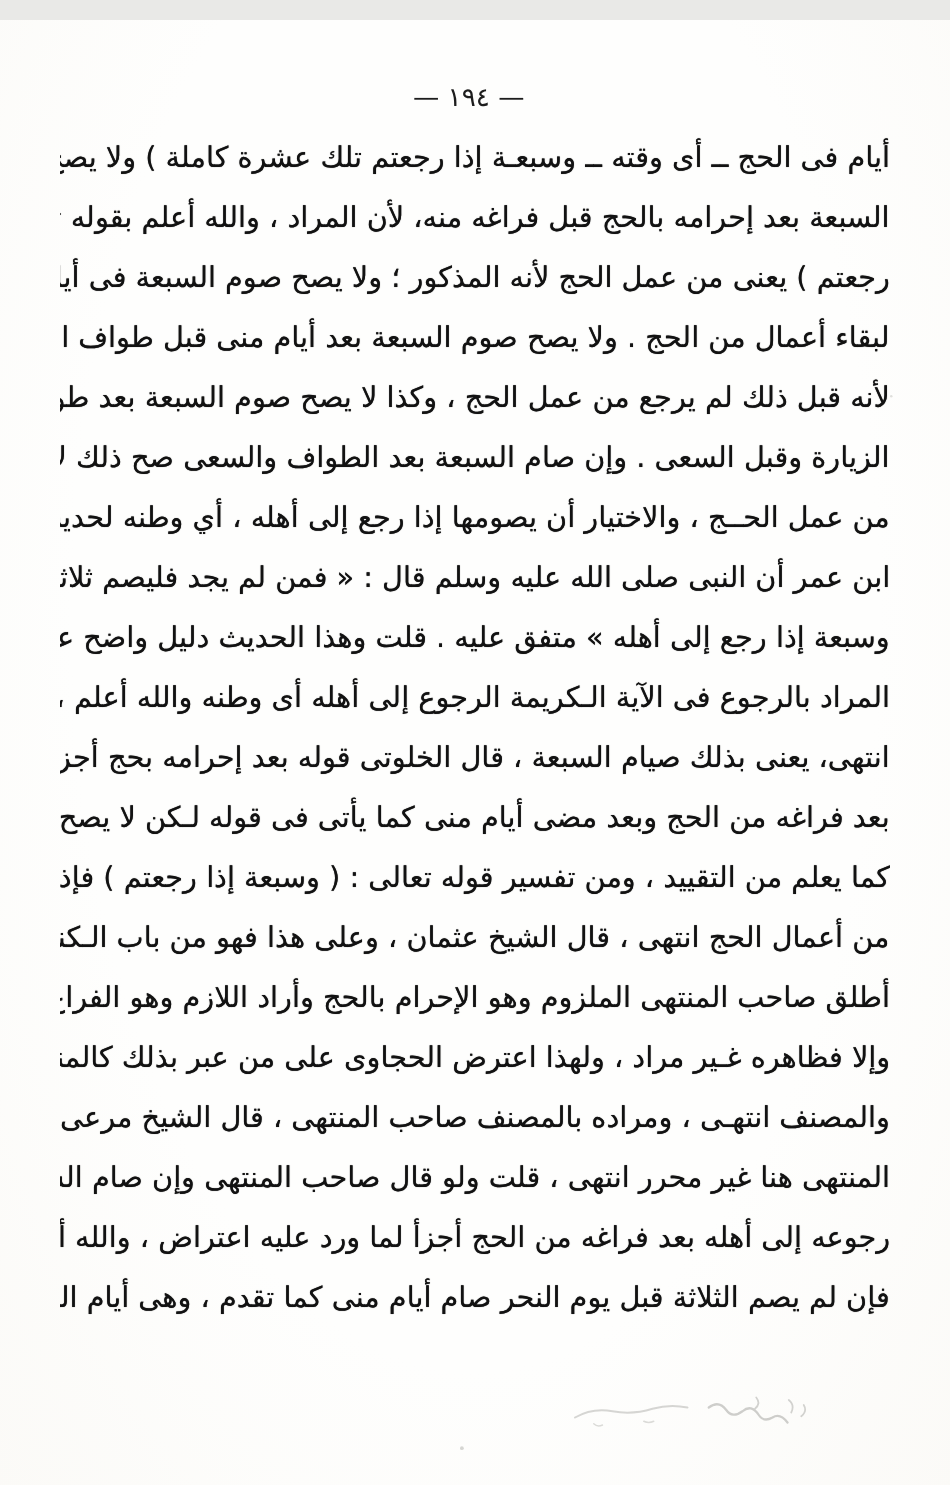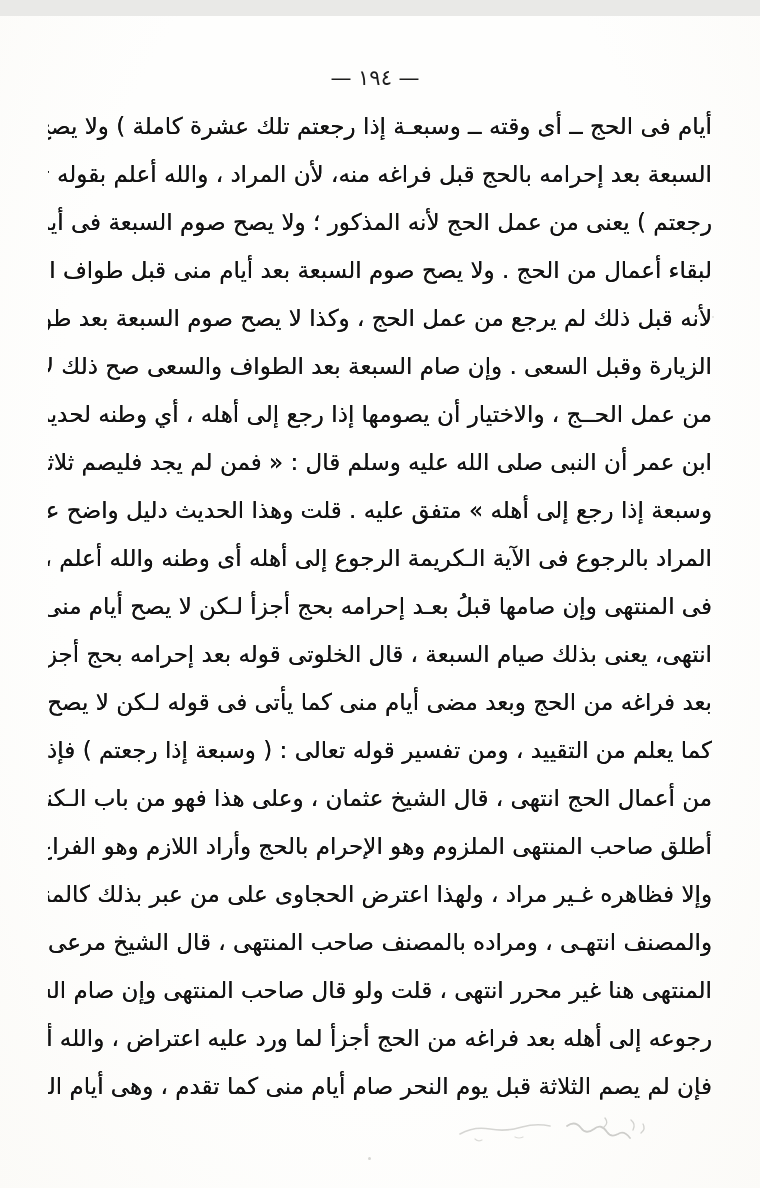--- a/index.html
+++ b/index.html
@@ -85,21 +85,20 @@
     <div class="text-line">أيام فى الحج ــ أى وقته ــ وسبعـة إذا رجعتم تلك عشرة كاملة ) ولا يصح صوم</div>
     <div class="text-line">السبعة بعد إحرامه بالحج قبل فراغه منه، لأن المراد ، والله أعلم بقوله تعالى : ( إذا</div>
     <div class="text-line">رجعتم ) يعنى من عمل الحج لأنه المذكور ؛ ولا يصح صوم السبعة فى أيام منى</div>
     <div class="text-line">لبقاء أعمال من الحج . ولا يصح صوم السبعة بعد أيام منى قبل طواف الزيارة</div>
     <div class="text-line">لأنه قبل ذلك لم يرجع من عمل الحج ، وكذا لا يصح صوم السبعة بعد طواف</div>
     <div class="text-line">الزيارة وقبل السعى . وإن صام السبعة بعد الطواف والسعى صح ذلك لأنه رجع</div>
     <div class="text-line">من عمل الحــج ، والاختيار أن يصومها إذا رجع إلى أهله ، أي وطنه لحديث</div>
     <div class="text-line">ابن عمر أن النبى صلى الله عليه وسلم قال : « فمن لم يجد فليصم ثلاثة أيام فى الحج</div>
     <div class="text-line">وسبعة إذا رجع إلى أهله » متفق عليه . قلت وهذا الحديث دليل واضح على أن</div>
     <div class="text-line">المراد بالرجوع فى الآية الـكريمة الرجوع إلى أهله أى وطنه والله أعلم ، وقال</div>
-    <div class="text-line">فى المنتهى وإن صامها قبلُ بعـد إحرامه بحج أجزأ لـكن لا يصح أيام منى</div>
     <div class="text-line">انتهى، يعنى بذلك صيام السبعة ، قال الخلوتى قوله بعد إحرامه بحج أجزأه : أى</div>
     <div class="text-line">بعد فراغه من الحج وبعد مضى أيام منى كما يأتى فى قوله لـكن لا يصح أيام منى</div>
     <div class="text-line">كما يعلم من التقييد ، ومن تفسير قوله تعالى : ( وسبعة إذا رجعتم ) فإذا فرغتم</div>
     <div class="text-line">من أعمال الحج انتهى ، قال الشيخ عثمان ، وعلى هذا فهو من باب الـكناية حيث</div>
     <div class="text-line">أطلق صاحب المنتهى الملزوم وهو الإحرام بالحج وأراد اللازم وهو الفراغ منه</div>
     <div class="text-line">وإلا فظاهره غـير مراد ، ولهذا اعترض الحجاوى على من عبر بذلك كالمنقح</div>
     <div class="text-line">والمصنف انتهـى ، ومراده بالمصنف صاحب المنتهى ، قال الشيخ مرعى : وكلام</div>
     <div class="text-line">المنتهى هنا غير محرر انتهى ، قلت ولو قال صاحب المنتهى وإن صام السبعة قبل</div>
     <div class="text-line">رجوعه إلى أهله بعد فراغه من الحج أجزأ لما ورد عليه اعتراض ، والله أعلم ،</div>
     <div class="text-line">فإن لم يصم الثلاثة قبل يوم النحر صام أيام منى كما تقدم ، وهى أيام التشريق لقول</div>

